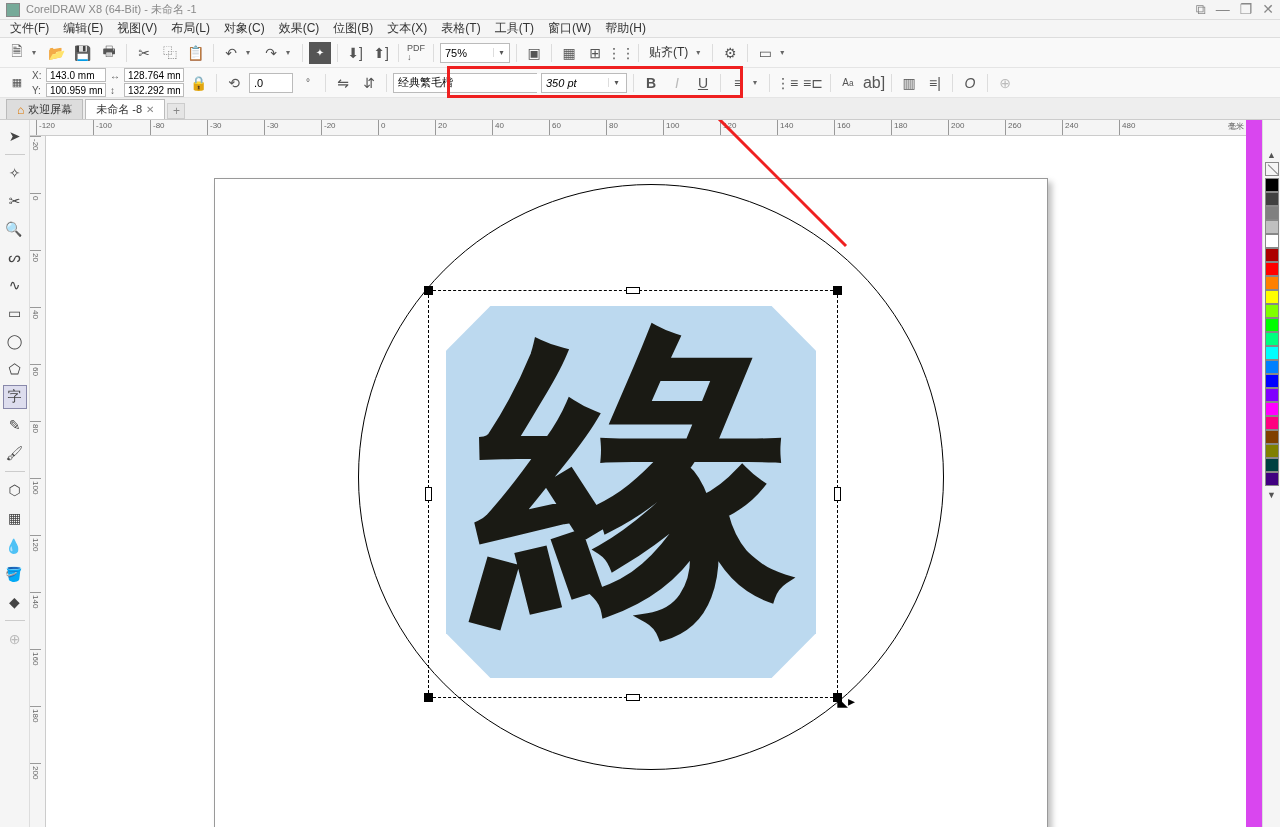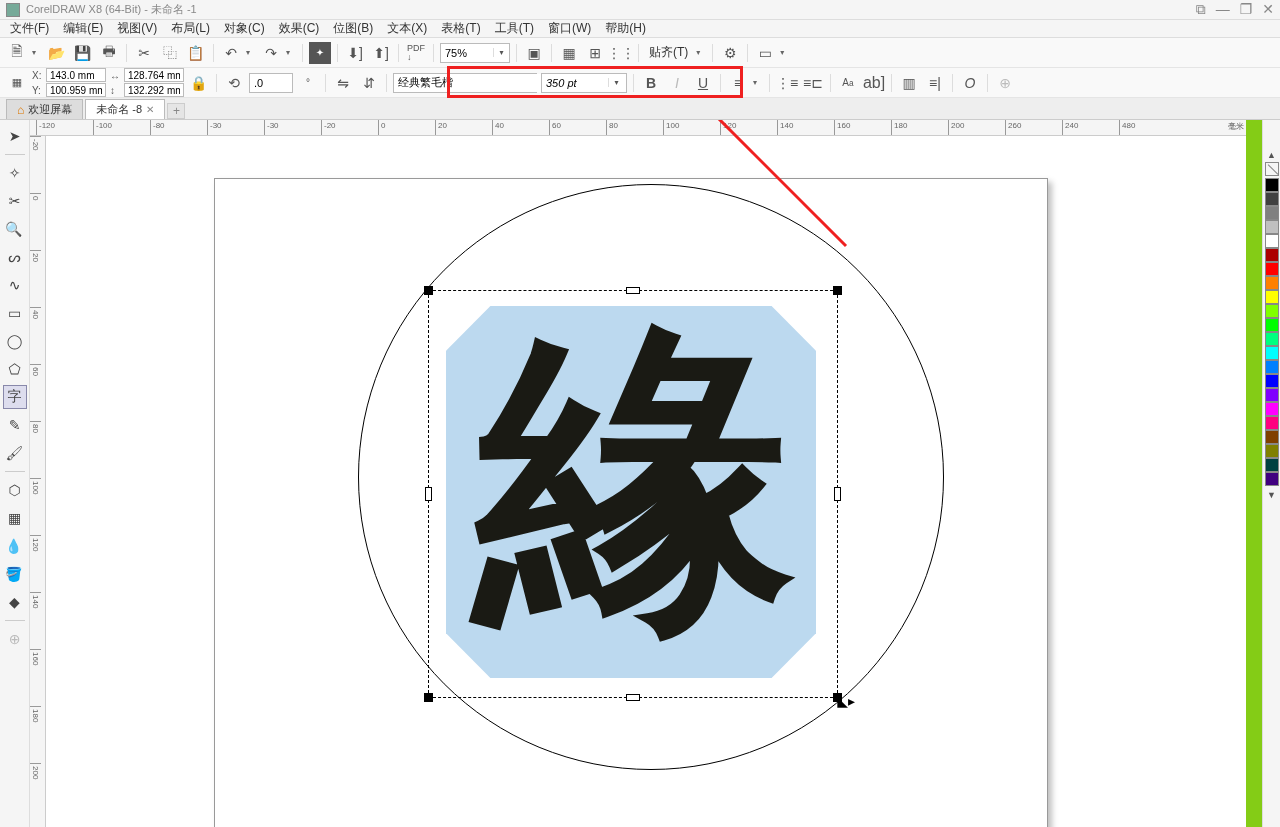--- a/index.html
+++ b/index.html
@@ -28,21 +28,21 @@
 .tab { display:flex; align-items:center; gap:4px; padding:2px 10px; background:#ddd; border:1px solid #bbb; border-bottom:none; margin-right:2px; font-size:11px; cursor:pointer; }
 .tab.active { background:#fff; }
 .tab .home { color:#d70; font-size:12px; }
 .tab .close { color:#888; font-size:10px; }
 .newtab { width:18px; height:16px; background:#e5e5e5; border:1px solid #ccc; text-align:center; font-size:12px; color:#888; cursor:pointer; }
 .workspace { position:relative; height:707px; background:#fff; display:flex; }
 .lefttools { width:30px; background:#f5f5f5; border-right:1px solid #ddd; display:flex; flex-direction:column; align-items:center; padding-top:4px; gap:4px; }
 .lefttools .lt { width:24px; height:24px; display:flex; align-items:center; justify-content:center; color:#444; cursor:pointer; font-size:14px; }
 .lefttools .lt.selected { background:#dde; border:1px solid #88a; }
 .lefttools .lsep { width:20px; height:1px; background:#ccc; margin:2px 0; }
-.canvas-area { flex:1; position:relative; overflow:hidden; background:#84cc16; }
+.canvas-area { flex:1; position:relative; overflow:hidden; background:#d946ef; }
 .ruler-h { position:absolute; top:0; left:0; right:16px; height:16px; background:#f5f5f5; border-bottom:1px solid #ccc; font-size:8px; color:#666; overflow:hidden; }
 .ruler-h .ticks { position:absolute; left:6px; top:0; display:flex; }
 .ruler-h .tick { width:57px; position:relative; border-left:1px solid #999; height:16px; }
 .ruler-h .tick span { position:absolute; top:1px; left:2px; }
 .ruler-h .unit { position:absolute; right:2px; top:1px; }
 .ruler-v { position:absolute; top:16px; left:0; width:16px; bottom:0; background:#f5f5f5; border-right:1px solid #ccc; }
 .ruler-v .vtick { height:57px; border-top:1px solid #999; font-size:8px; color:#666; writing-mode:vertical-rl; padding:2px 1px; }
 .canvas-inner { position:absolute; top:16px; left:16px; right:16px; bottom:0; background:#fff; }
 .page { position:absolute; left:168px; top:42px; width:834px; height:700px; background:#fff; border:1px solid #999; box-shadow:4px 4px 6px rgba(0,0,0,0.25); }
 .circle { position:absolute; left:312px; top:48px; width:586px; height:586px; border:1px solid #000; border-radius:50%; }

